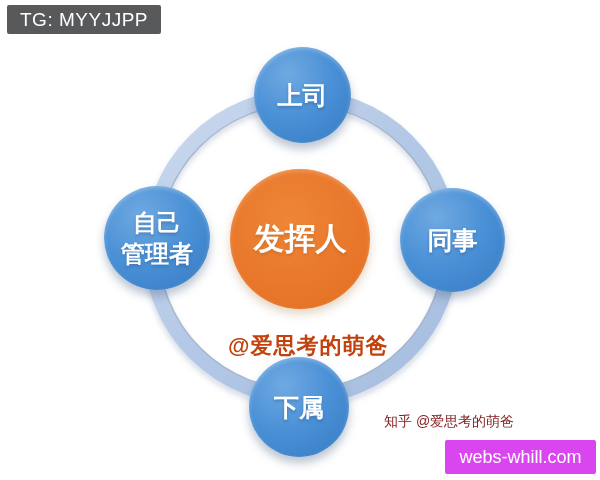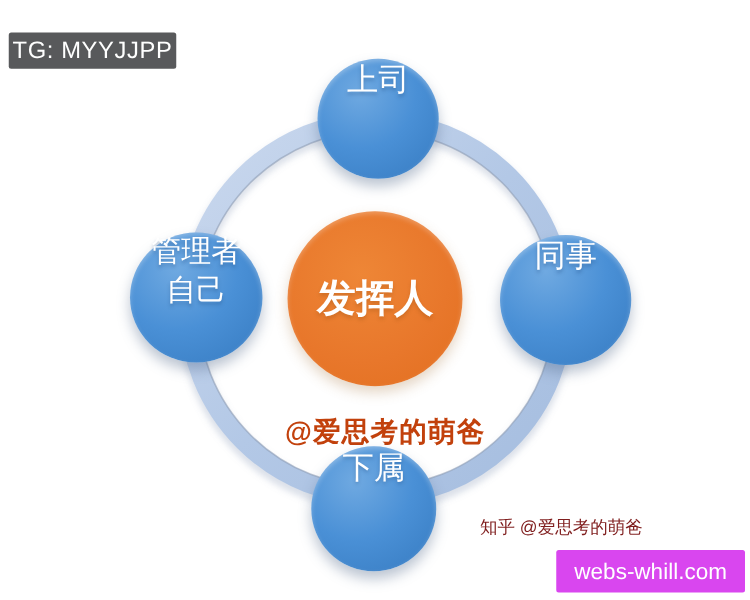--- a/index.html
+++ b/index.html
@@ -8,22 +8,22 @@
     position: relative;
     width: 600px; height: 480px;
     background: #ffffff;
     overflow: hidden;
     font-family: "Liberation Sans", "DejaVu Sans", sans-serif;
   }
   .stage { position: absolute; inset: 0; }
 
   
   .tg-badge {
-    position: absolute; left: 7px; top: 26px;
-    width: 134px; height: 29px;
+    position: absolute; left: 7px; top: 5px;
+    width: 154px; height: 29px;
     background: #58595b;
     border-radius: 2px;
     color: #ffffff;
     font-size: 19px;
     display: flex; align-items: center; justify-content: center;
     letter-spacing: 0.5px;
     z-index: 6;
   }
 
   
@@ -45,22 +45,22 @@
     text-shadow: 0 1px 0 rgba(255,255,255,0.8);
     z-index: 2;
     white-space: nowrap;
   }
 
   
   .node {
     position: absolute;
     border-radius: 50%;
     display: flex; flex-direction: column;
-    align-items: center; 
-    color: #ffffff; font-weight: normal;
+    align-items: center; justify-content: center;
+    color: #ffffff; font-weight: bold;
     text-align: center;
     background: radial-gradient(circle at 35% 28%, #6fa9e1 0%, #4a90d6 48%, #3d82c8 82%, #3677bd 100%);
     box-shadow: 0 6px 10px rgba(85,108,140,0.40), inset 0 2px 4px rgba(255,255,255,0.30);
     z-index: 3;
   }
   .node-top    { left: 254px; top: 47px;  width: 97px;  height: 96px;  font-size: 25px; }
   .node-right  { left: 400px; top: 188px; width: 105px; height: 104px; font-size: 25px; }
   .node-bottom { left: 249px; top: 357px; width: 100px; height: 100px; font-size: 25px; }
   .node-left   { left: 104px; top: 186px; width: 106px; height: 104px; font-size: 24px; line-height: 31px; }
   .node span { text-shadow: 0 2px 3px rgba(30,70,120,0.35); }
@@ -128,22 +128,22 @@
 
   <div class="node node-bottom">
     <span>下属</span>
   </div>
 
   <div class="node node-right">
     <span>同事</span>
   </div>
 
   <div class="node node-left">
+    <span>自己</span>
     <span>管理者</span>
-    <span>自己</span>
   </div>
 
   <div class="center-node">
     <span>发挥人</span>
   </div>
 
   <div class="site-bar">
     <span>webs-whill.com</span>
   </div>
 

